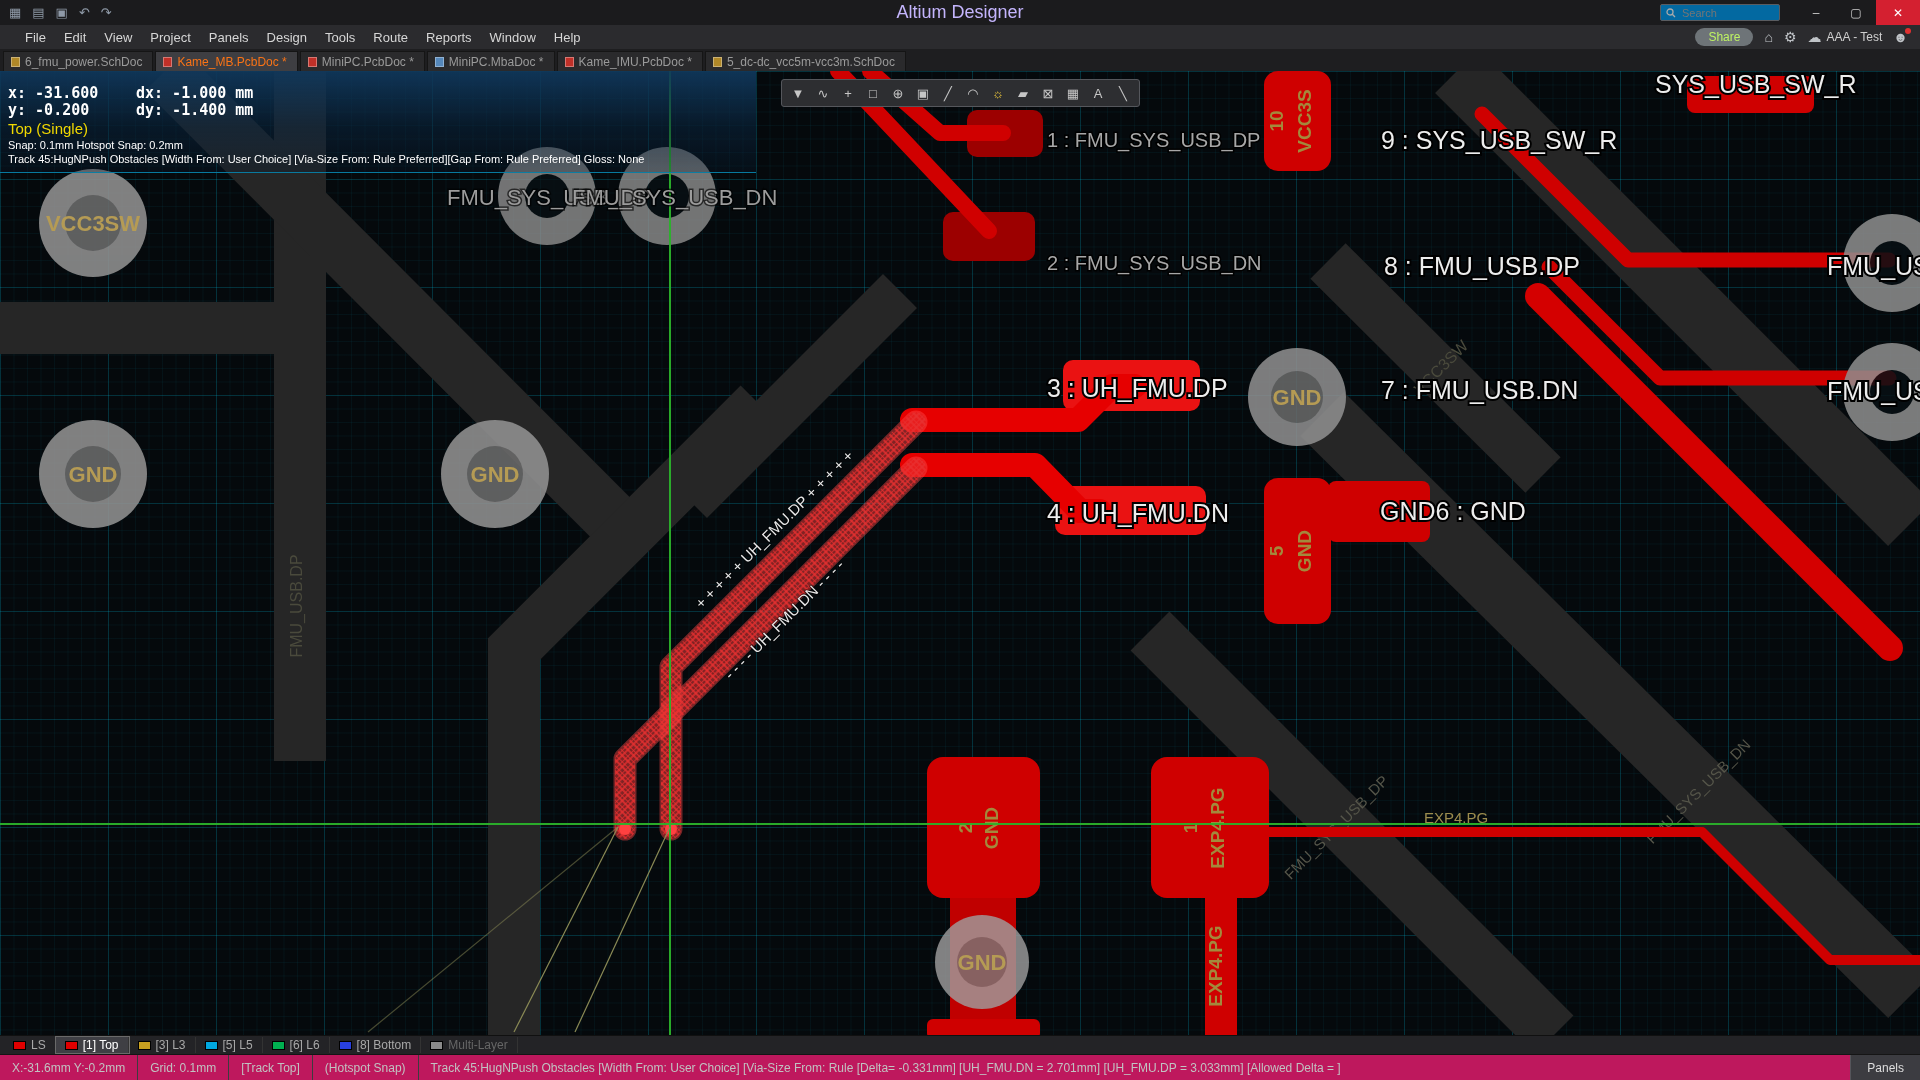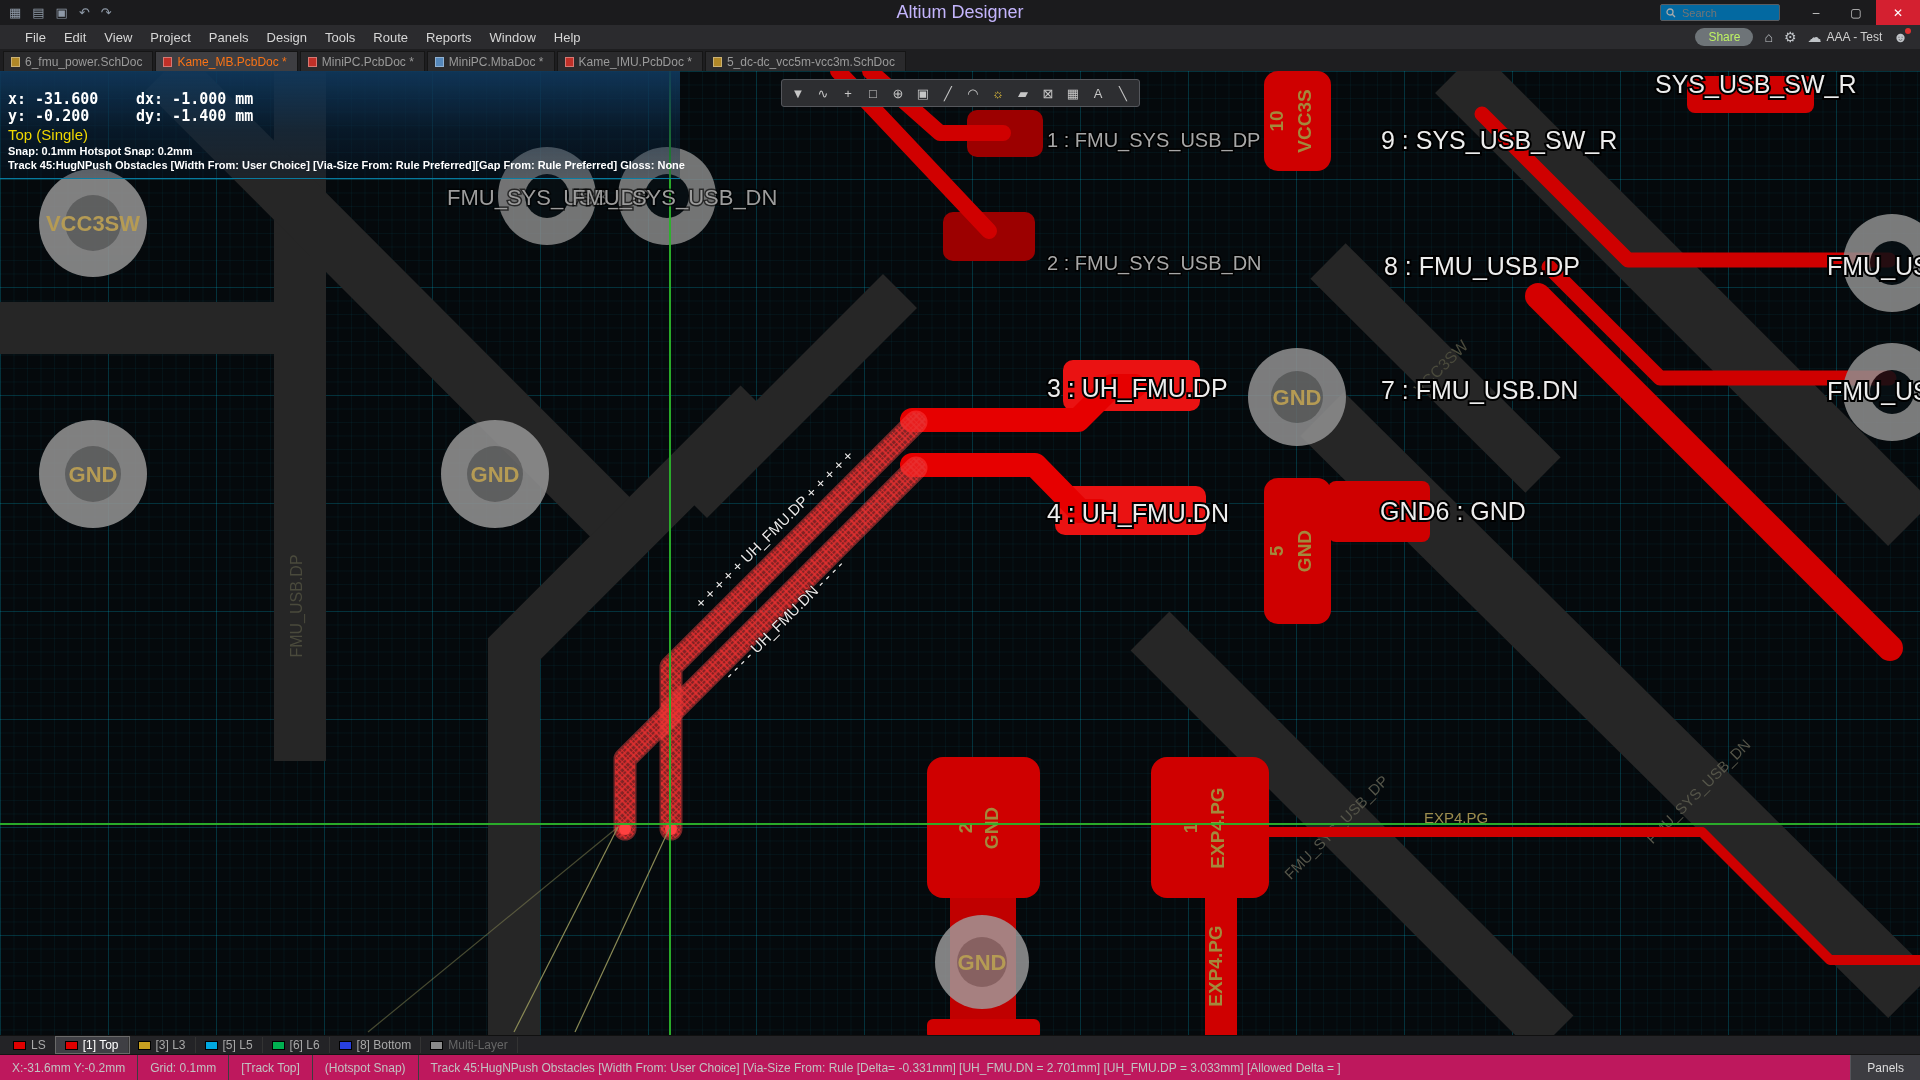--- a/index.html
+++ b/index.html
@@ -46,25 +46,25 @@
   .lblG{fill:#a7a7a7;font-size:20px;stroke:#000;stroke-width:3px;paint-order:stroke}
   .net{fill:#9c9c9c;font-size:22px;stroke:rgba(0,0,0,.65);stroke-width:3px;paint-order:stroke}
   .gold{fill:#b59b54;font-size:22px;text-anchor:middle;font-weight:bold}
   .padtxt{fill:#a3893c;font-size:19px;text-anchor:middle;font-weight:bold}
   .rt-lbl{fill:#eaeaea;font-size:15px;text-anchor:middle;stroke:rgba(0,0,0,.5);stroke-width:2px;paint-order:stroke}
   .silk{fill:#4a4a3c;font-size:16px;text-anchor:middle}
   .silk2{fill:#56564a;font-size:15px;text-anchor:middle}
   .oliveS{fill:#9d8d4e;font-size:15px}
 
   
-  .hud{position:absolute;left:0;top:0;width:680px;background:linear-gradient(180deg, rgba(16,56,92,.93), rgba(10,38,64,.55) 55%, rgba(8,28,50,.28));border-bottom:1px solid rgba(0,190,230,.5);padding:20px 8px 6px;color:#fff}
+  .hud{position:absolute;left:0;top:0;width:756px;background:linear-gradient(180deg, rgba(16,56,92,.93), rgba(10,38,64,.55) 55%, rgba(8,28,50,.28));border-bottom:1px solid rgba(0,190,230,.5);padding:14px 8px 6px;color:#fff}
   .hud-row{display:flex;font-family:"DejaVu Sans Mono",monospace;font-weight:bold;font-size:15px;line-height:17px}
   .hud-row .c1{width:128px}
   .hud-layer{color:#f0d800;font-size:15px;font-weight:normal;line-height:19px}
-  .hud-small{font-size:11px;font-weight:bold;line-height:14px;white-space:nowrap}
+  .hud-small{font-size:11px;font-weight:normal;line-height:14px;white-space:nowrap}
 
   
   .float-toolbar{position:absolute;left:781px;top:8px;height:28px;background:#2d2e31;border:1px solid #55575c;border-radius:3px;display:flex;align-items:center;padding:0 5px;gap:3px}
   .ft-btn{width:22px;height:21px;display:flex;align-items:center;justify-content:center;color:#c6c6c6;font-size:13px;border-radius:2px}
 
   
   .layerbar{height:19px;background:#232326;display:flex;align-items:center;font-size:12px;color:#a8a8a8;padding-left:4px;border-top:1px solid #101010}
   .layer-item{display:flex;align-items:center;gap:5px;padding:1px 9px;height:16px;border-right:1px solid #333}
   .layer-item.active{background:#3f3f44;color:#fff;outline:1px solid #6a6a6a}
   .layer-item.dim{color:#666}

